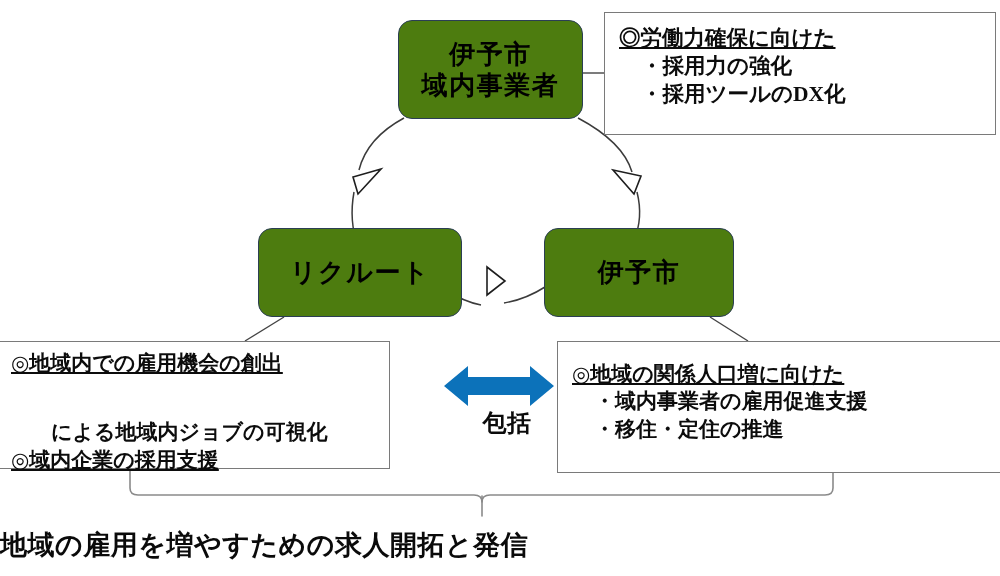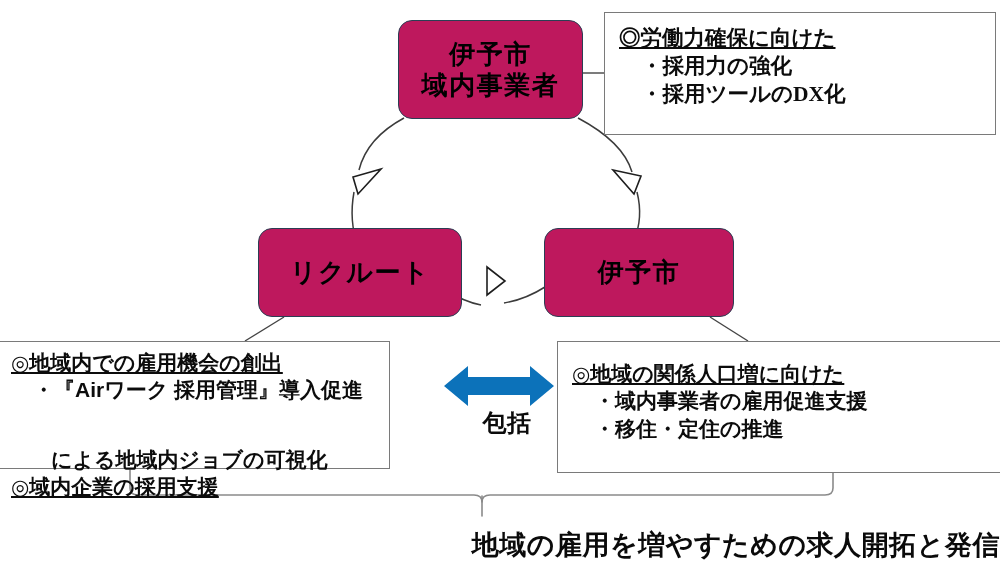--- a/index.html
+++ b/index.html
@@ -24,21 +24,21 @@
   svg.layer {
     position: absolute;
     left: 0; top: 0;
     width: 1000px;
     height: 576px;
     pointer-events: none;
   }
   
   .node {
     position: absolute;
-    background: #be185d;
+    background: #4d7c0f;
     border: 1.6px solid #2b3e54;
     border-radius: 14px;
     display: flex;
     flex-direction: column;
     align-items: center;
     justify-content: center;
     box-sizing: border-box;
     text-align: center;
     font-weight: bold;
     color: #000000;
@@ -115,21 +115,21 @@
     color: #0b0b0b;
     letter-spacing: 0.02em;
   }
   #agreement-label span { display: block; white-space: nowrap; padding-left: 16px; }
 
   
   #bottom-caption {
     position: absolute;
     left: 0; top: 527px;
     width: 1000px;
-    text-align: right;
+    text-align: left;
     font-size: 27px;
     font-weight: bold;
     letter-spacing: 0.02em;
     color: #0a0a0a;
     white-space: nowrap;
   }
 </style>
 </head>
 <body>
 
@@ -190,21 +190,20 @@
     <div class="tb-inner">
       <span class="tb-line u">◎労働力確保に向けた</span>
       <span class="tb-line indent1">・採用力の強化</span>
       <span class="tb-line indent1">・採用ツールのDX化</span>
     </div>
   </div>
 
   <div class="textbox" id="tb-left">
     <div class="tb-inner">
       <span class="tb-line u">◎地域内での雇用機会の創出</span>
-      <span class="tb-line indent1">・『Airワーク 採用管理』導入促進</span>
       <span class="tb-line indent2">による地域内ジョブの可視化</span>
       <span class="tb-line u">◎域内企業の採用支援</span>
     </div>
   </div>
 
   <div class="textbox" id="tb-right">
     <div class="tb-inner">
       <span class="tb-line u">◎地域の関係人口増に向けた</span>
       <span class="tb-line indent1">・域内事業者の雇用促進支援</span>
       <span class="tb-line indent1">・移住・定住の推進</span>

